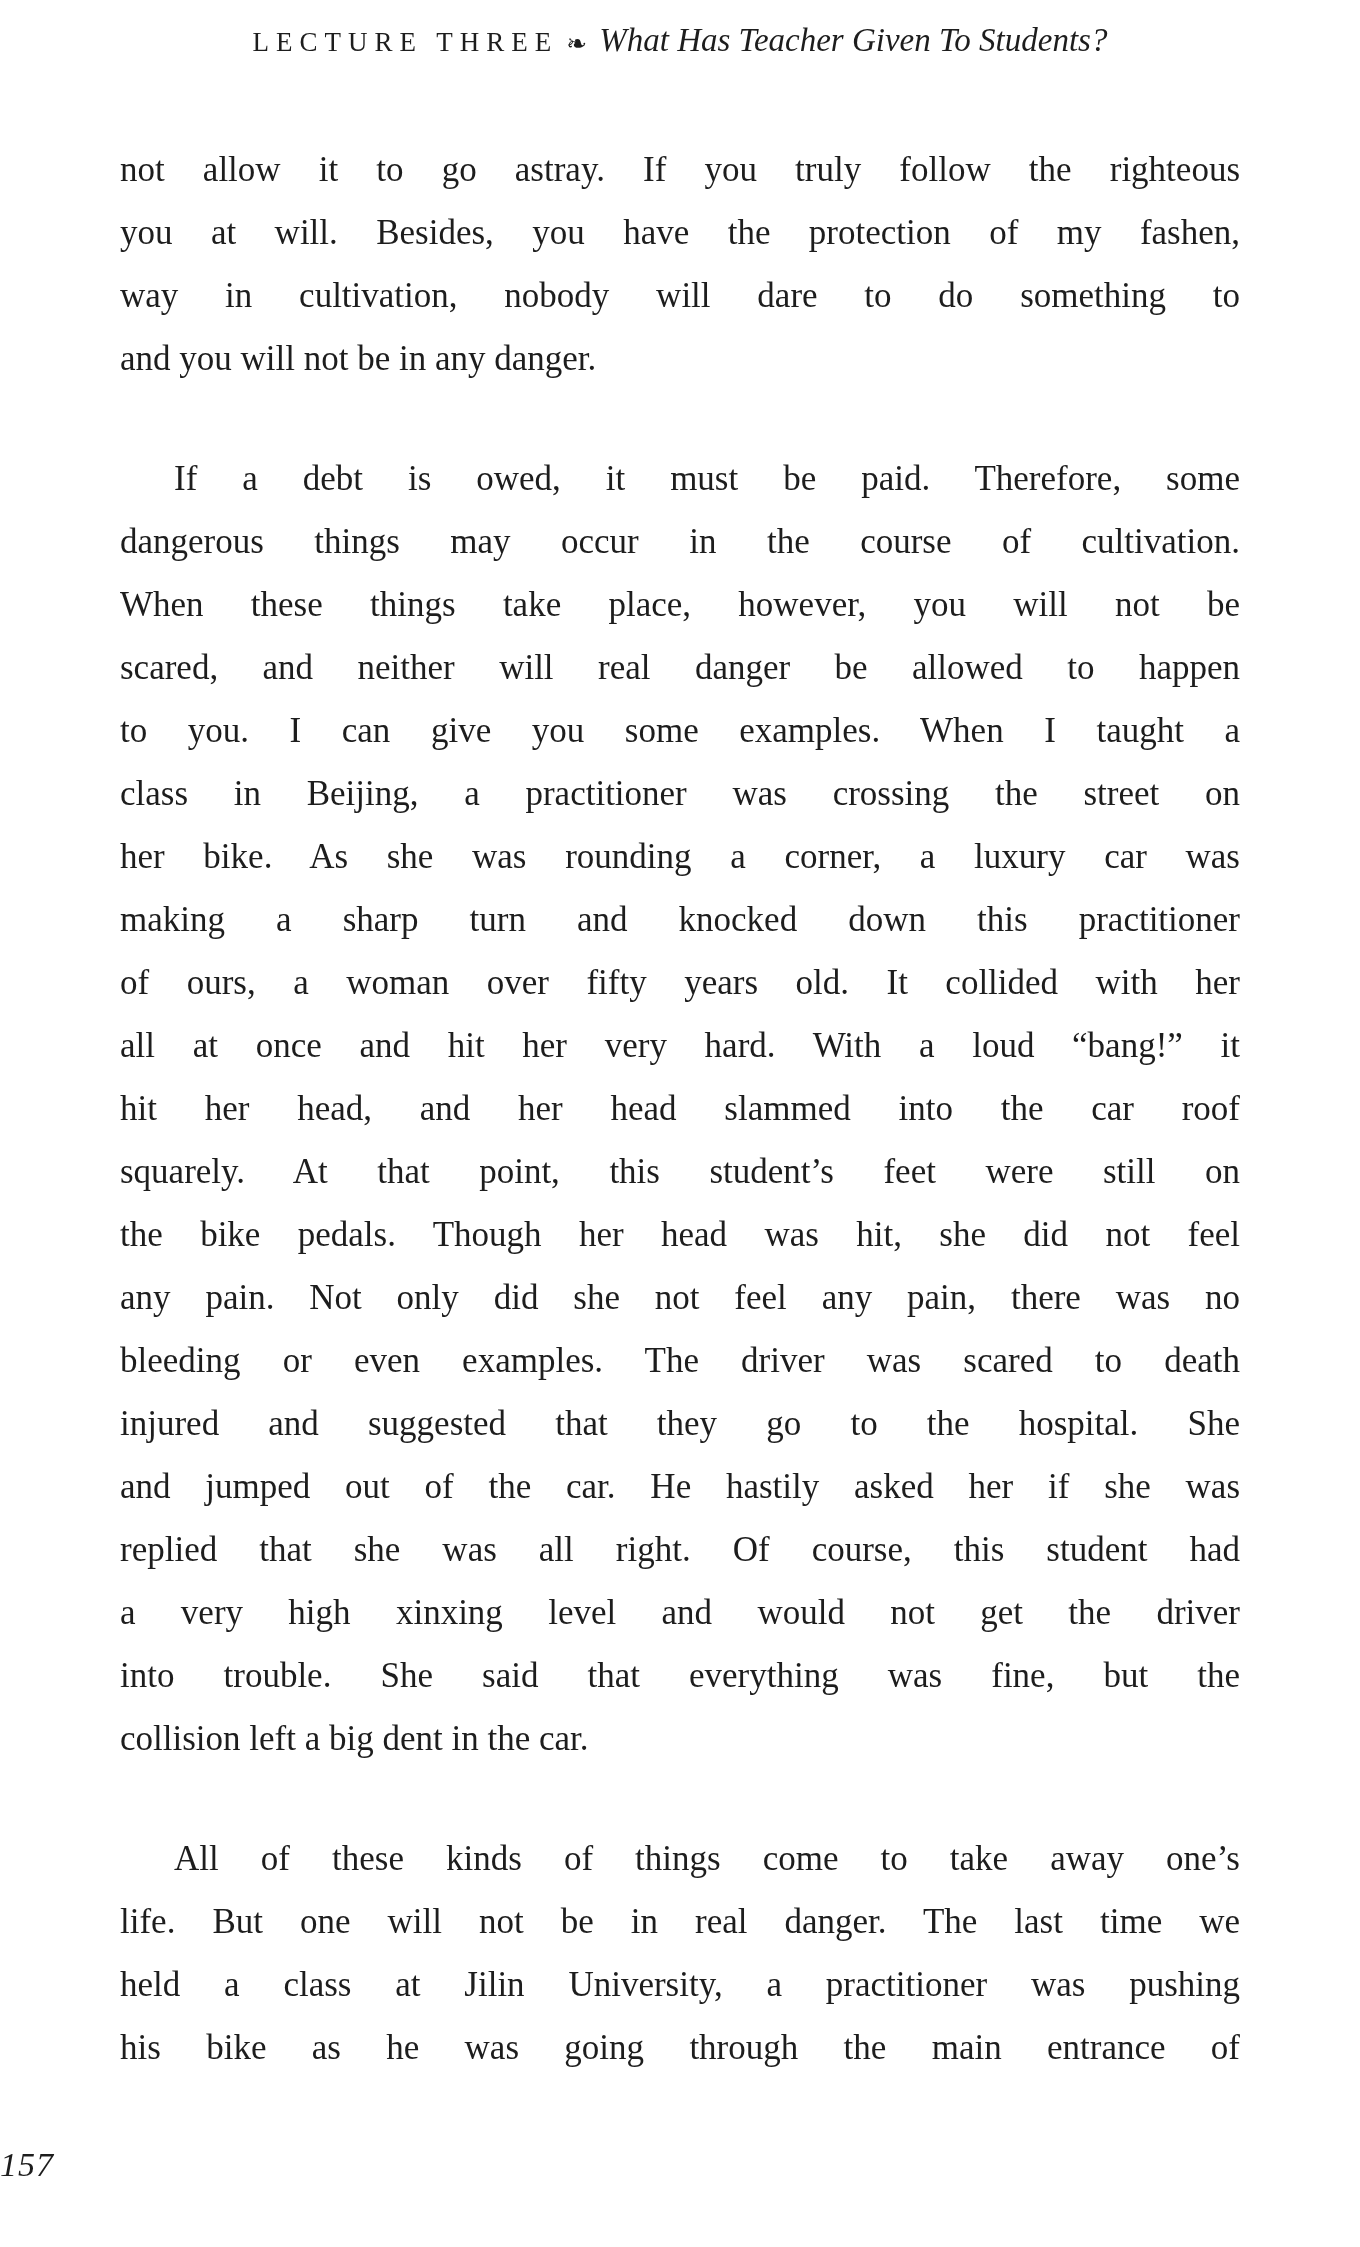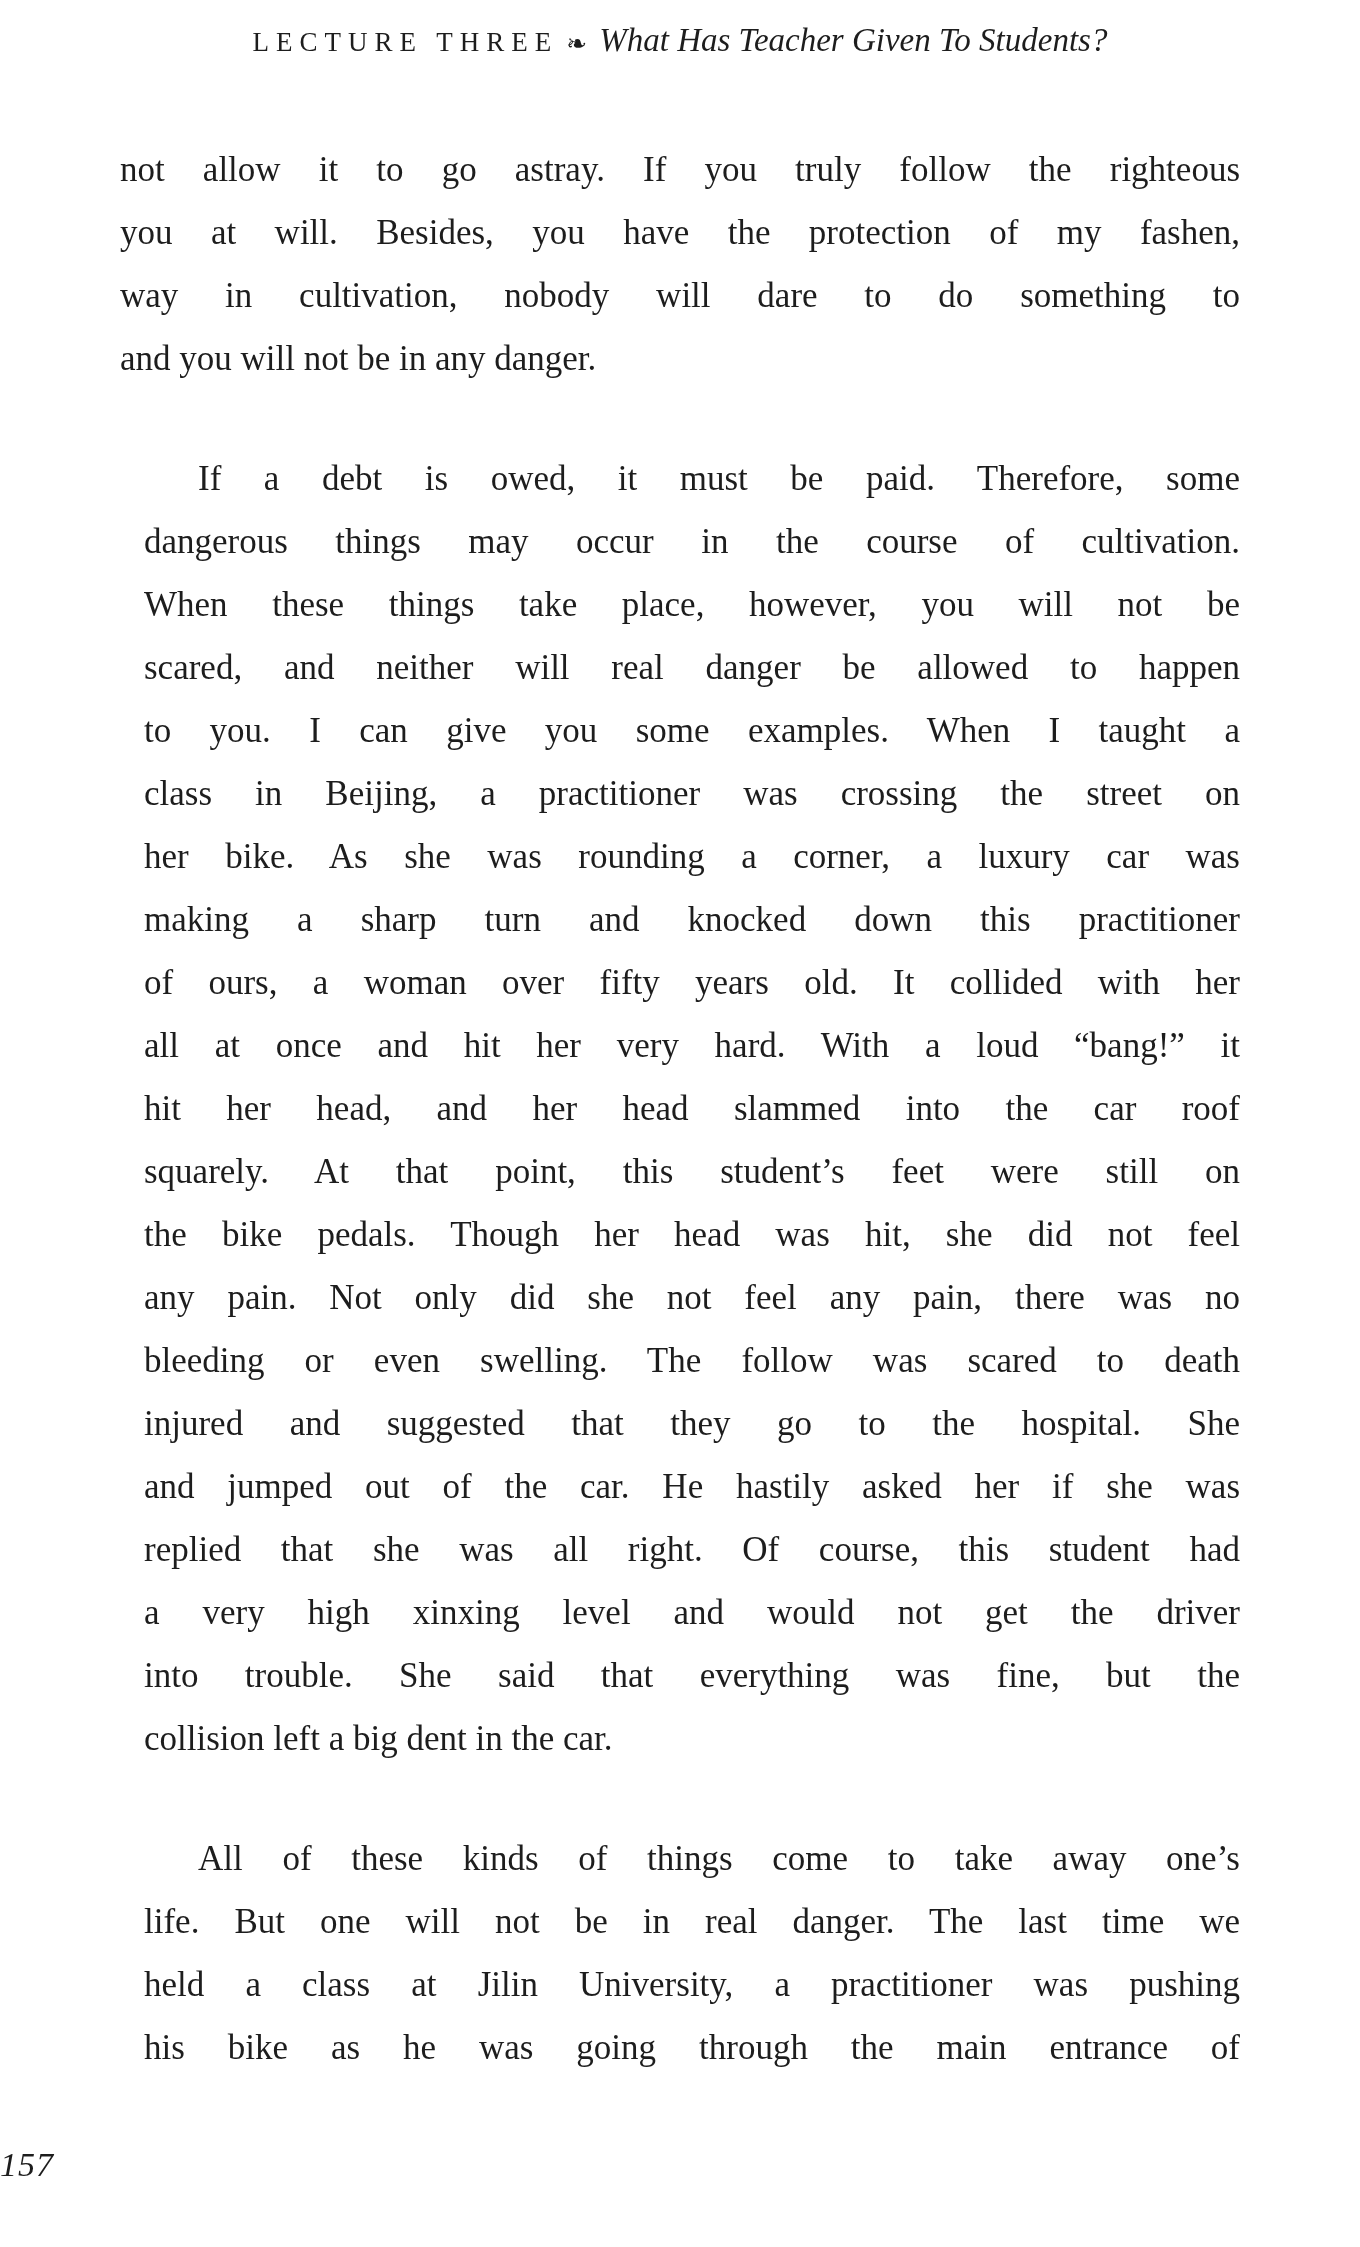--- a/index.html
+++ b/index.html
@@ -42,21 +42,21 @@
 
   
   .body-text {
     position: absolute;
     top: 138px;
     left: 120px;
     width: 1120px;
     font-size: 35px;
     line-height: 63px;
   }
-  .para + .para { margin-top: 57px; margin-left: 24px; }
+  .para + .para { margin-top: 57px; }
   .line {
     text-align: justify;
     text-align-last: justify;
   }
   .para.indent-first .line:first-child { text-indent: 54px; }
   .para.short-last .line:last-child { text-align-last: left; }
 
   
   .page-number {
     position: absolute;
@@ -92,21 +92,21 @@
         <div class="line">to you. I can give you some examples. When I taught a</div>
         <div class="line">class in Beijing, a practitioner was crossing the street on</div>
         <div class="line">her bike. As she was rounding a corner, a luxury car was</div>
         <div class="line">making a sharp turn and knocked down this practitioner</div>
         <div class="line">of ours, a woman over fifty years old. It collided with her</div>
         <div class="line">all at once and hit her very hard. With a loud “bang!” it</div>
         <div class="line">hit her head, and her head slammed into the car roof</div>
         <div class="line">squarely. At that point, this student’s feet were still on</div>
         <div class="line">the bike pedals. Though her head was hit, she did not feel</div>
         <div class="line">any pain. Not only did she not feel any pain, there was no</div>
-        <div class="line">bleeding or even swelling. The follow was scared to death</div>
+        <div class="line">bleeding or even examples. The driver was scared to death</div>
         <div class="line">injured and suggested that they go to the hospital. She</div>
         <div class="line">and jumped out of the car. He hastily asked her if she was</div>
         <div class="line">replied that she was all right. Of course, this student had</div>
         <div class="line">a very high xinxing level and would not get the driver</div>
         <div class="line">into trouble. She said that everything was fine, but the</div>
         <div class="line">collision left a big dent in the car.</div>
       </div>
       <div class="para indent-first">
         <div class="line">All of these kinds of things come to take away one’s</div>
         <div class="line">life. But one will not be in real danger. The last time we</div>

